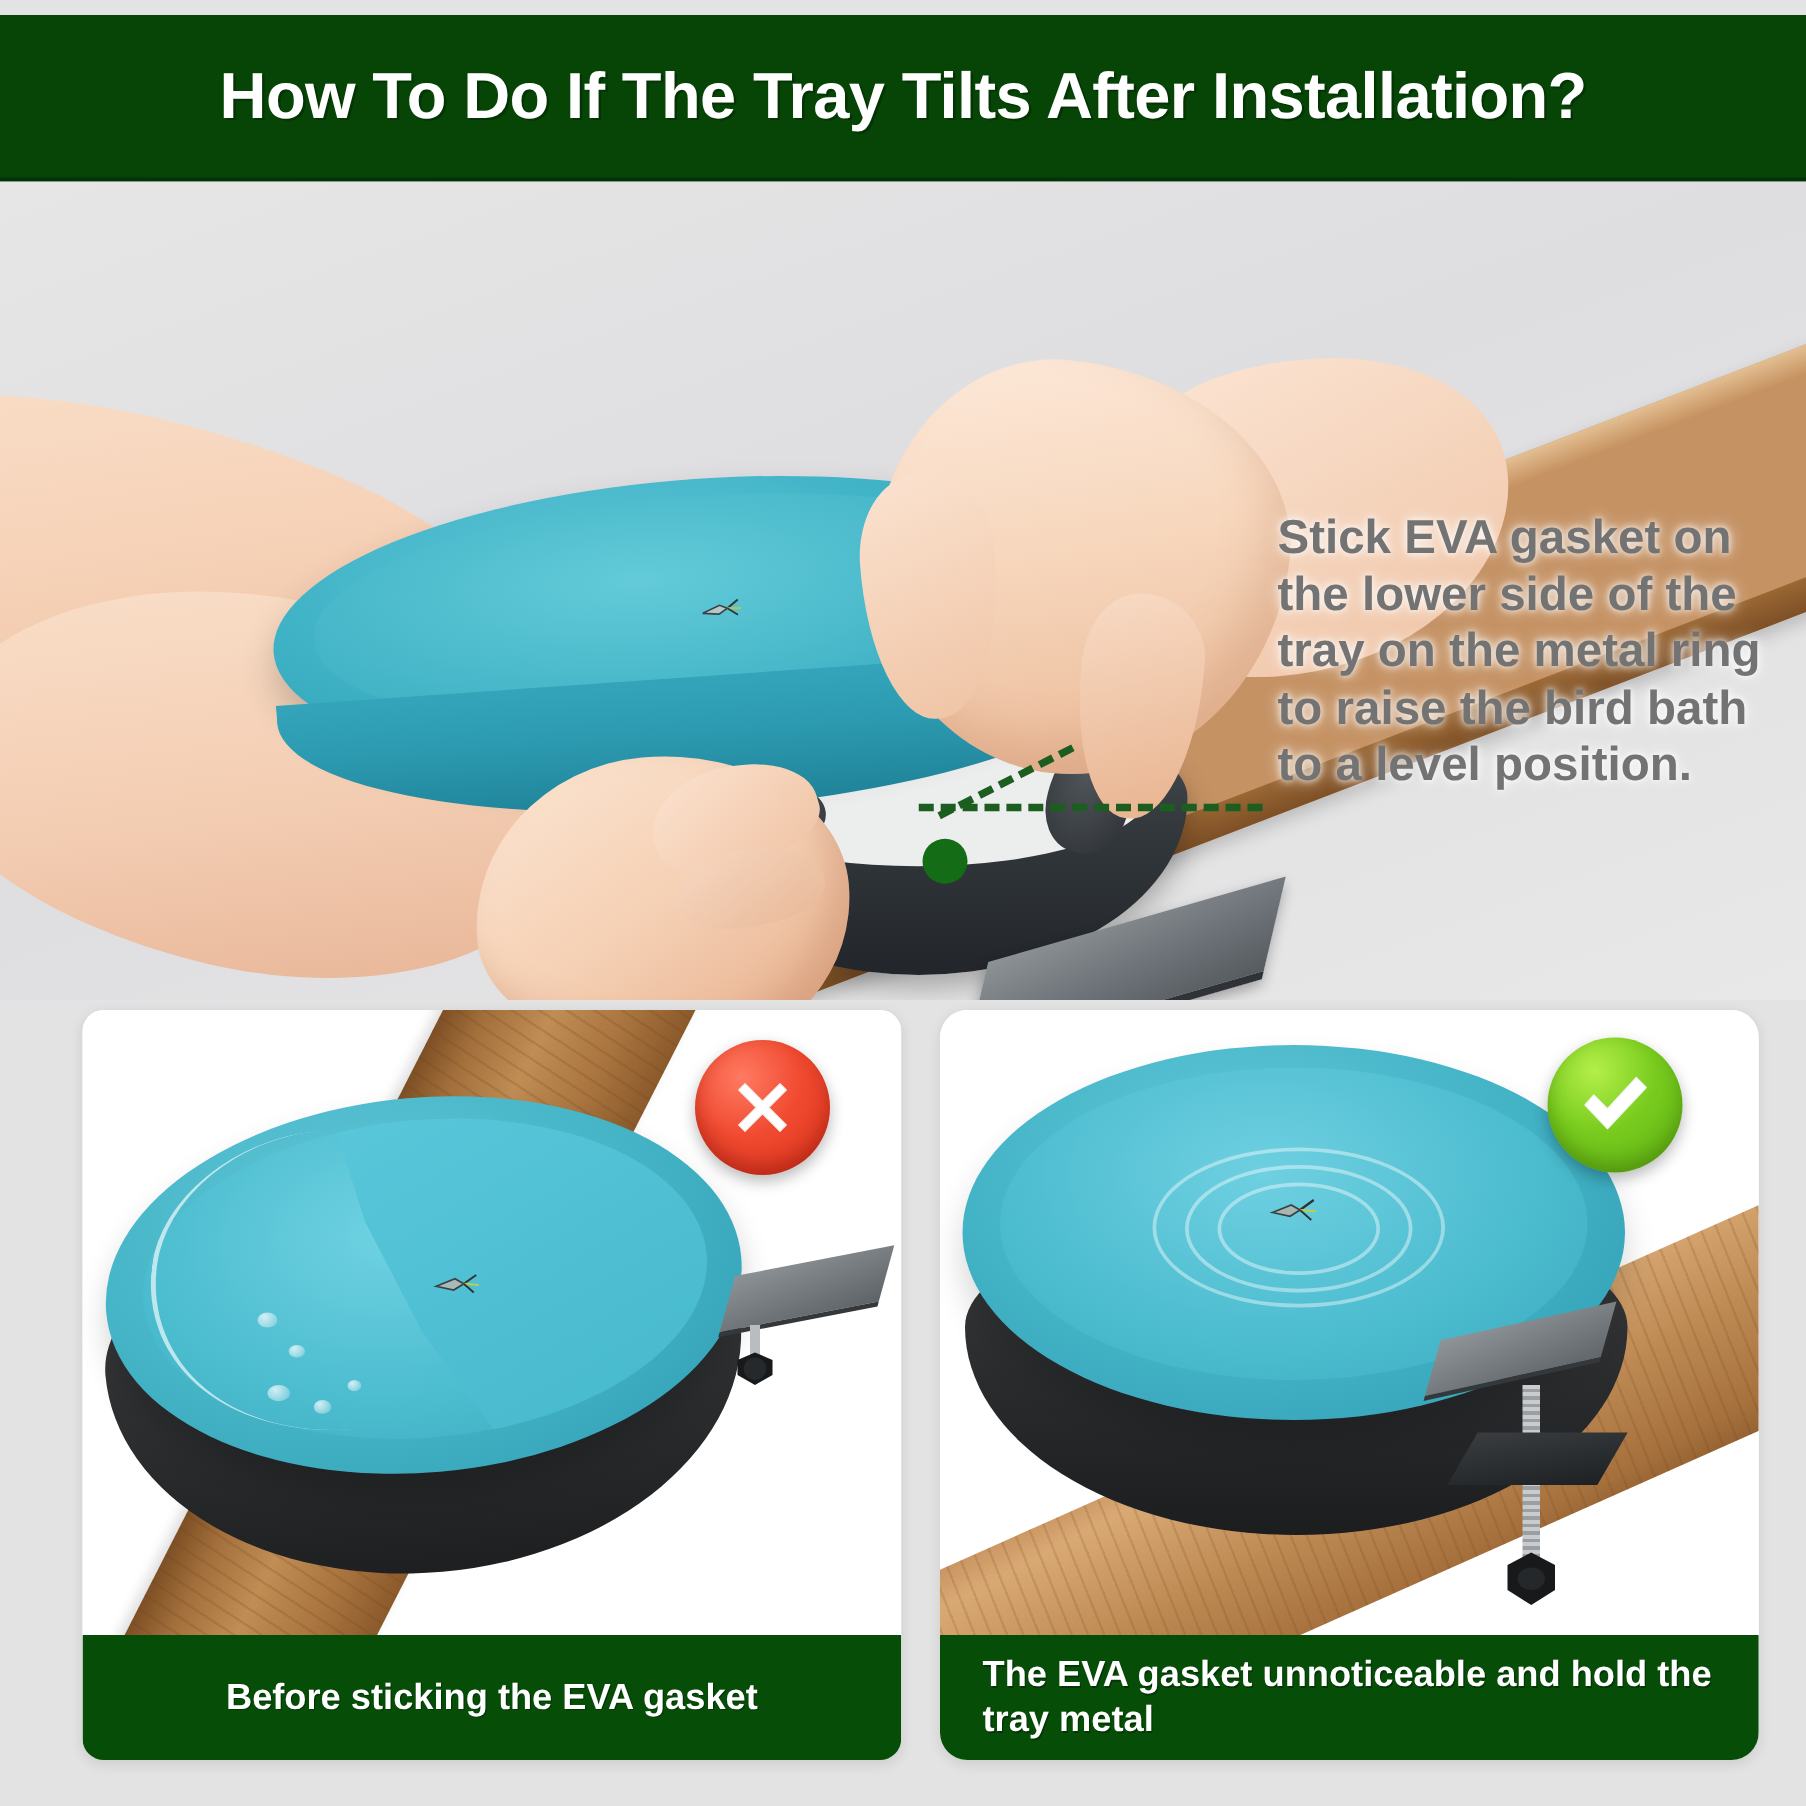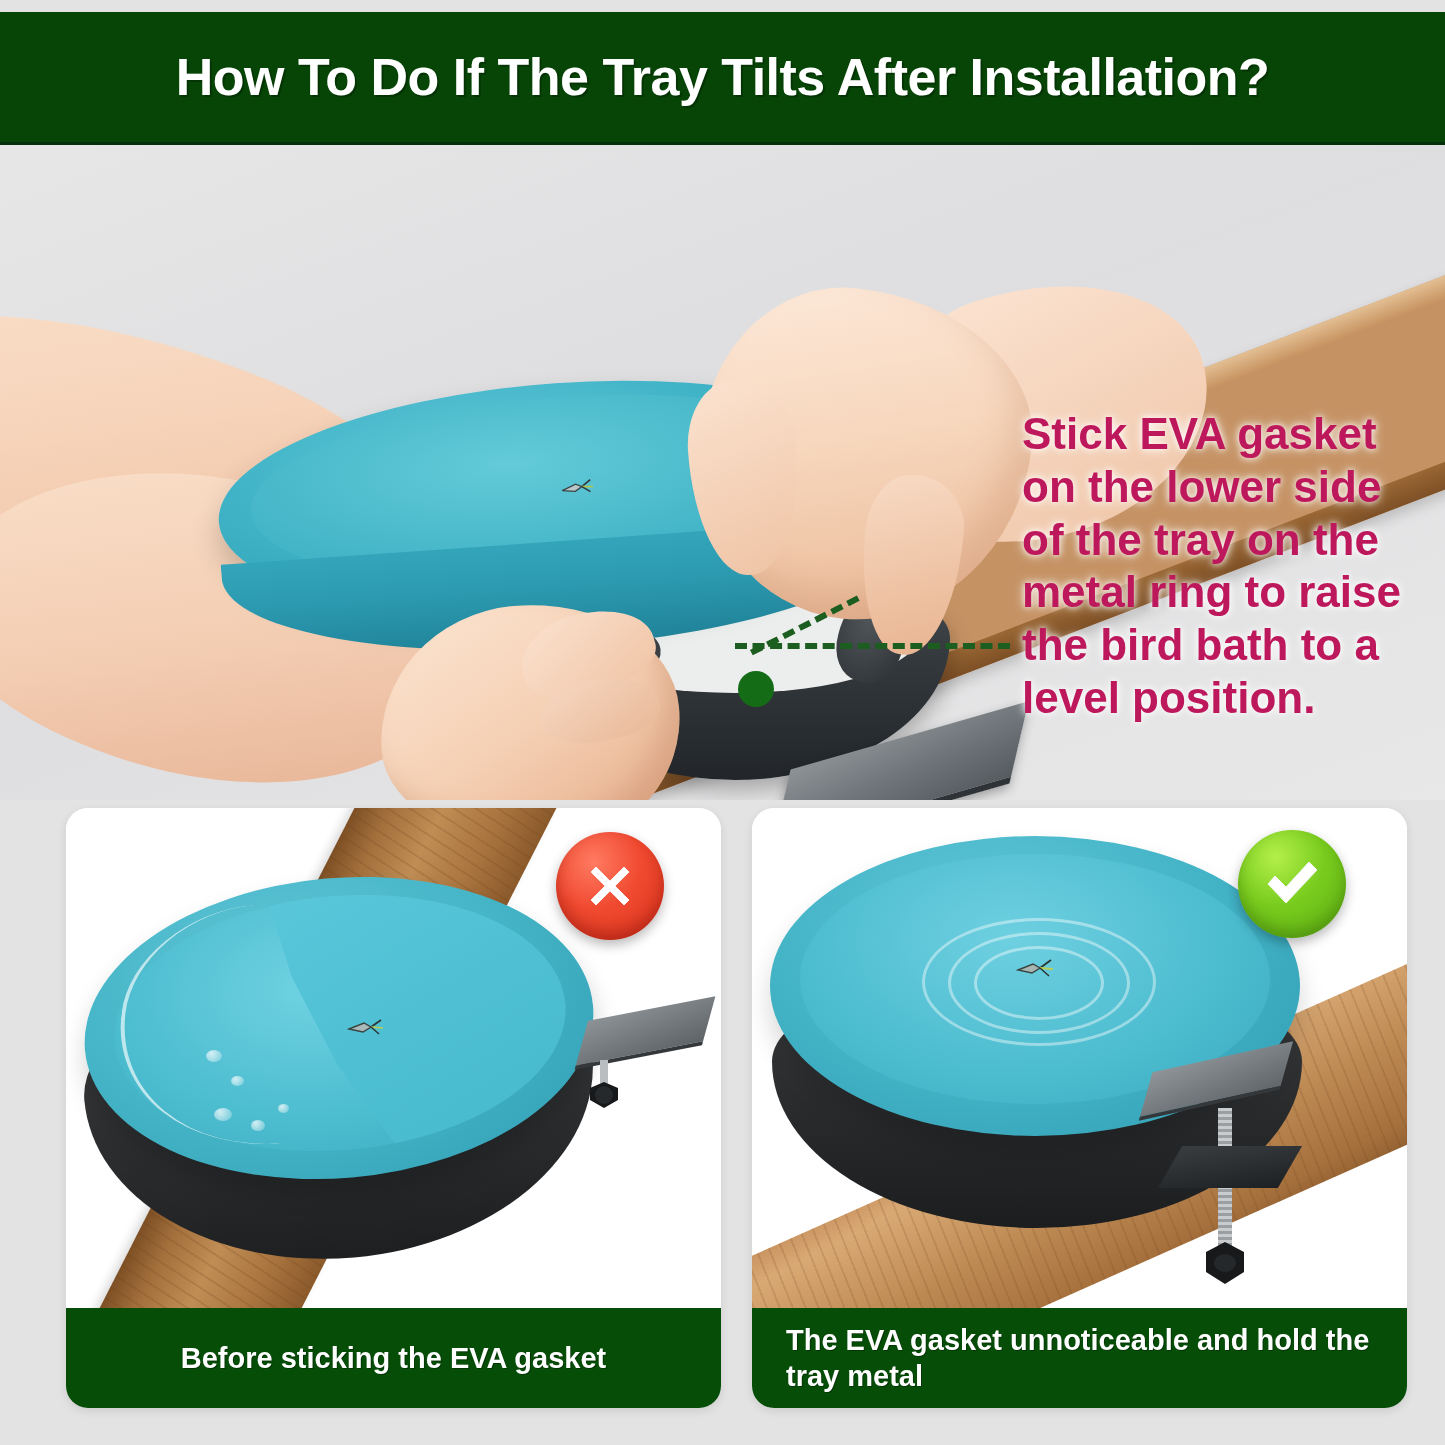--- a/index.html
+++ b/index.html
@@ -195,38 +195,38 @@
     z-index:12;
   }
   .leader-dot{
     position:absolute;left:738px;top:526px;width:36px;height:36px;
     border-radius:50%;background:#156c16;z-index:13;
   }
 
   
   .callout{
     position:absolute;left:1022px;top:396px;width:400px;
-    color:#be185d;
-    font-size:44px;
+    color:#737373;
+    font-size:38px;
     font-weight:bold;
     line-height:1.20;
     z-index:30;
     text-shadow:0 0 6px rgba(255,255,255,.9),0 0 12px rgba(255,255,255,.8);
   }
   .callout .sub{display:block;margin-top:14px;}
 
   
   .panel{
     position:absolute;top:796px;width:655px;height:600px;
     background:#ffffff;
     border-radius:22px;
     overflow:hidden;
     box-shadow:0 3px 10px rgba(0,0,0,.10);
   }
-  .panel-left{left:66px;}
+  .panel-left{left:66px;border-radius:17px;}
   .panel-right{left:752px;}
   .panel-canvas{
     position:absolute;left:0;top:0;width:655px;height:502px;
     background:#ffffff;overflow:hidden;
   }
   .caption{
     position:absolute;left:0;bottom:0;width:655px;height:100px;
     background:#064d08;
     color:#fff;
     font-size:29px;

